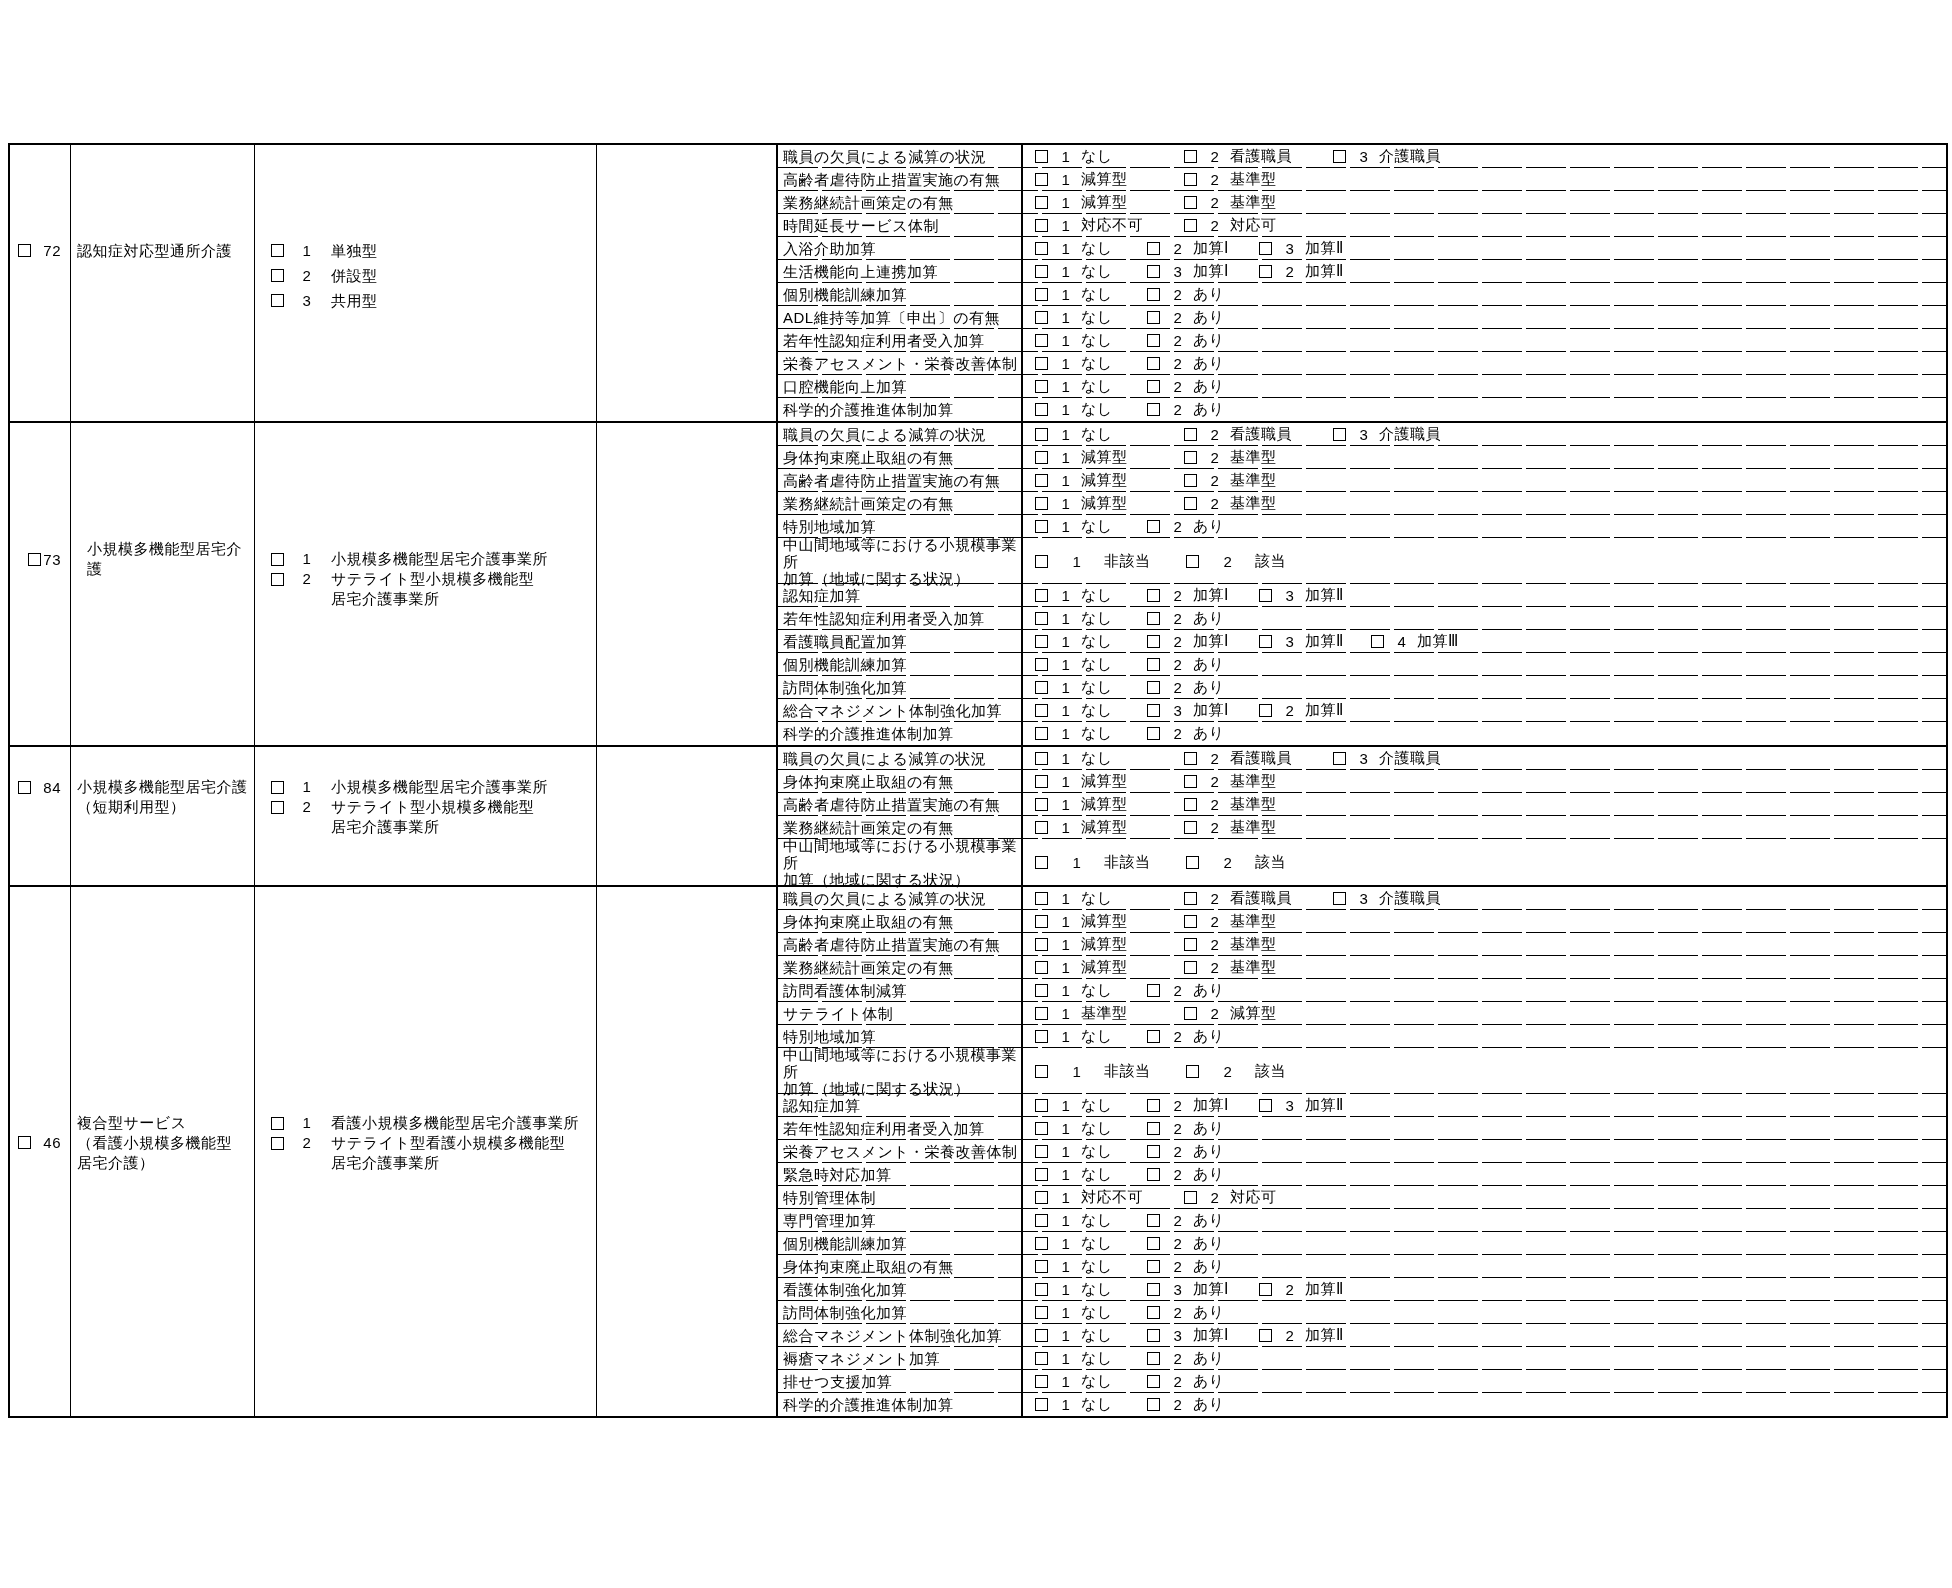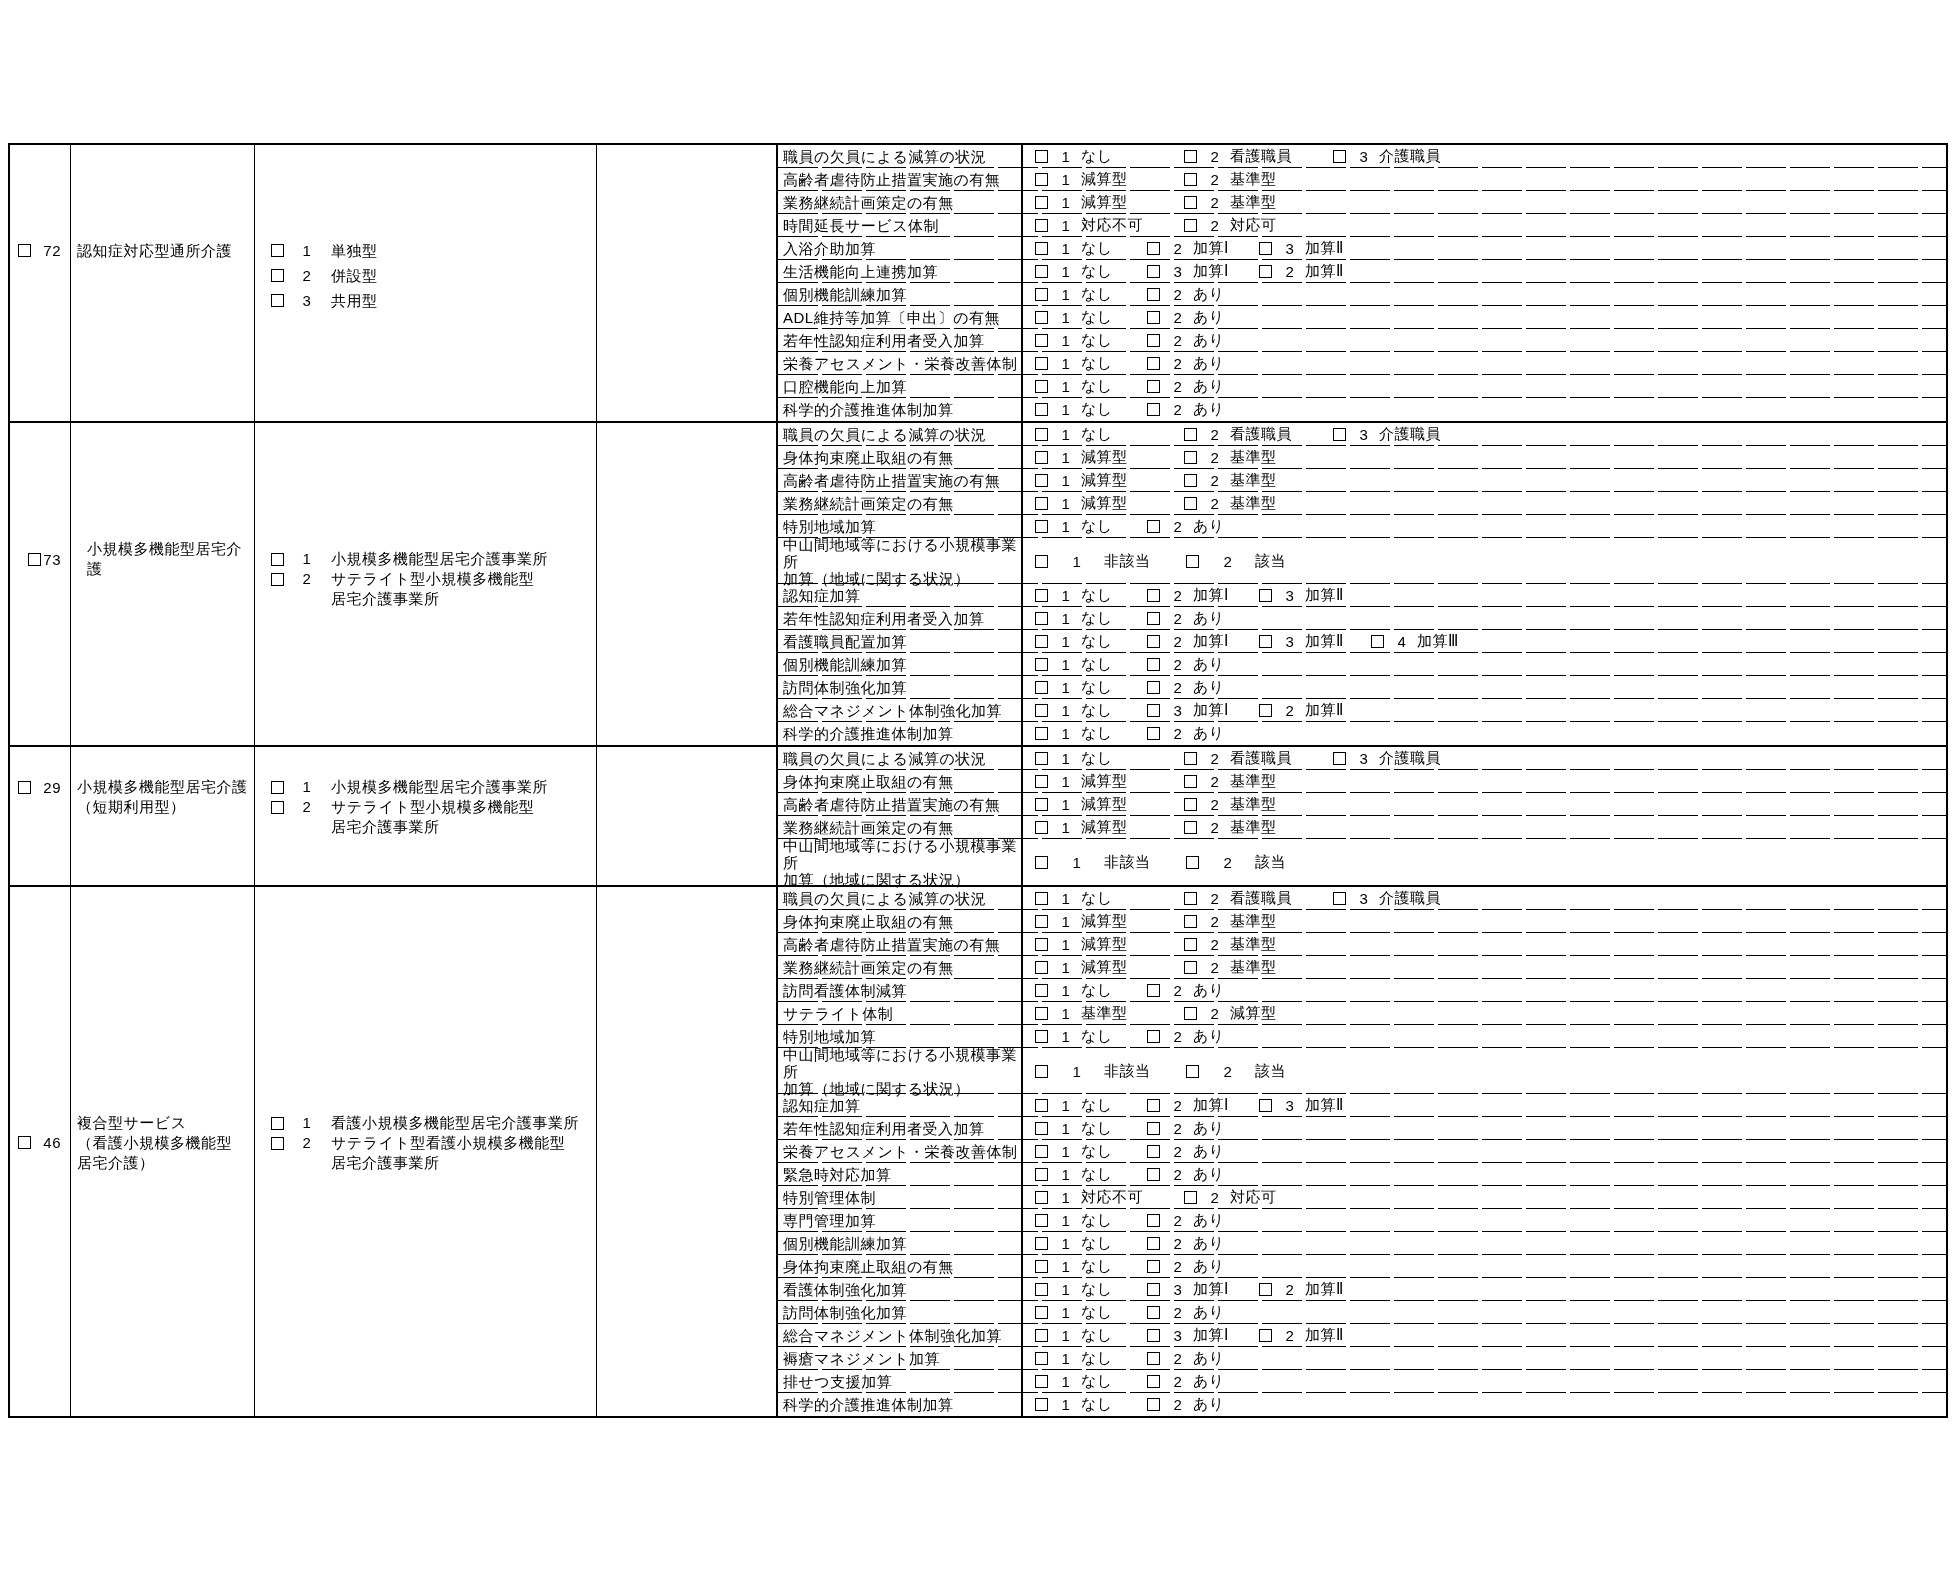--- a/index.html
+++ b/index.html
@@ -521,21 +521,21 @@
                 <span class="lbl">あり</span>
               </span>
             </div>
           </div>
         </div>
       </div>
       <div class="sec sec-2">
         <div class="c1 lcol">
           <div class="inner">
             <span class="cb"></span>
-            <span class="svc-num">29</span>
+            <span class="svc-num">84</span>
           </div>
         </div>
         <div class="c2 lcol">
           <div class="inner">小規模多機能型居宅介護
 （短期利用型）</div>
         </div>
         <div class="c3 lcol">
           <div class="inner"><div class="trow"><span class="cb"></span><span class="tnum">1</span><span class="tlbl">小規模多機能型居宅介護事業所</span></div><div class="trow"><span class="cb"></span><span class="tnum">2</span><span class="tlbl">サテライト型小規模多機能型
 居宅介護事業所</span></div></div>
         </div>

